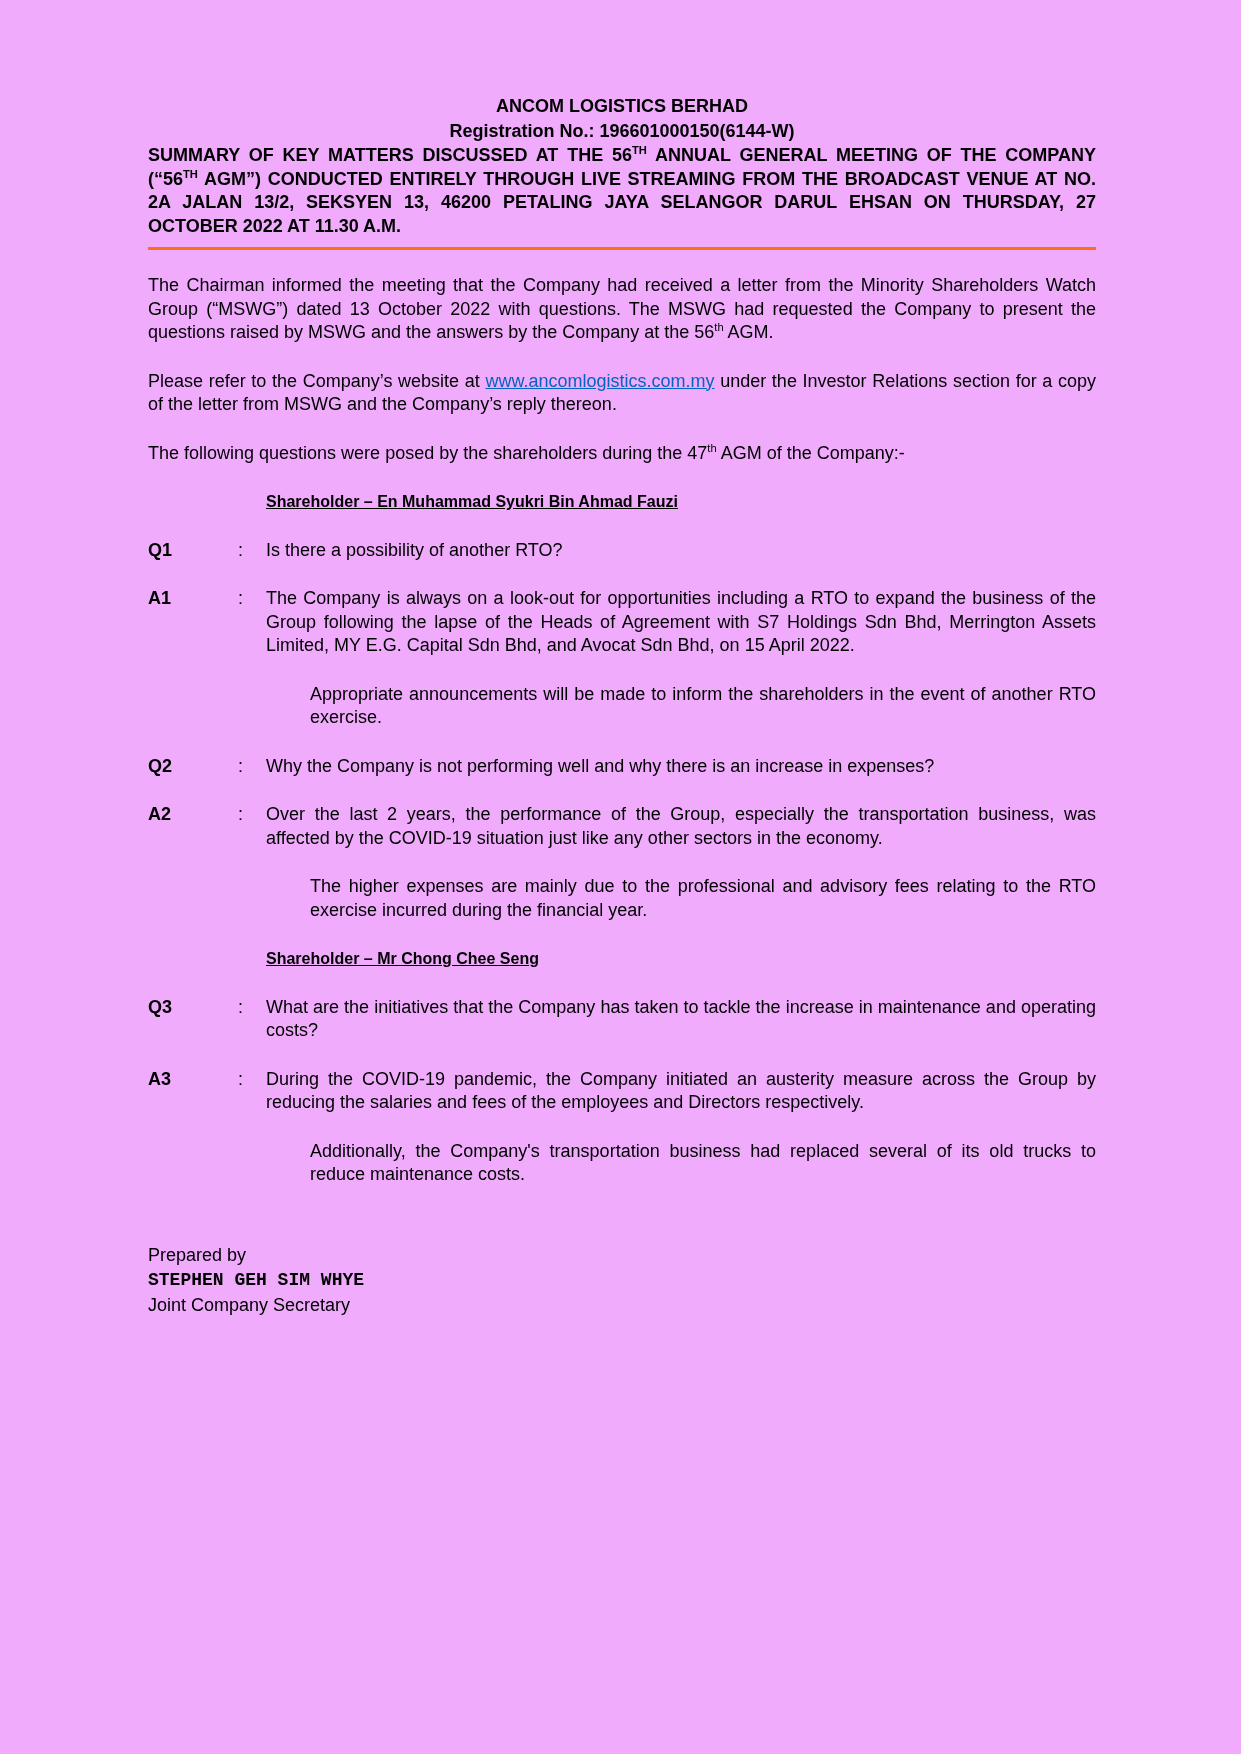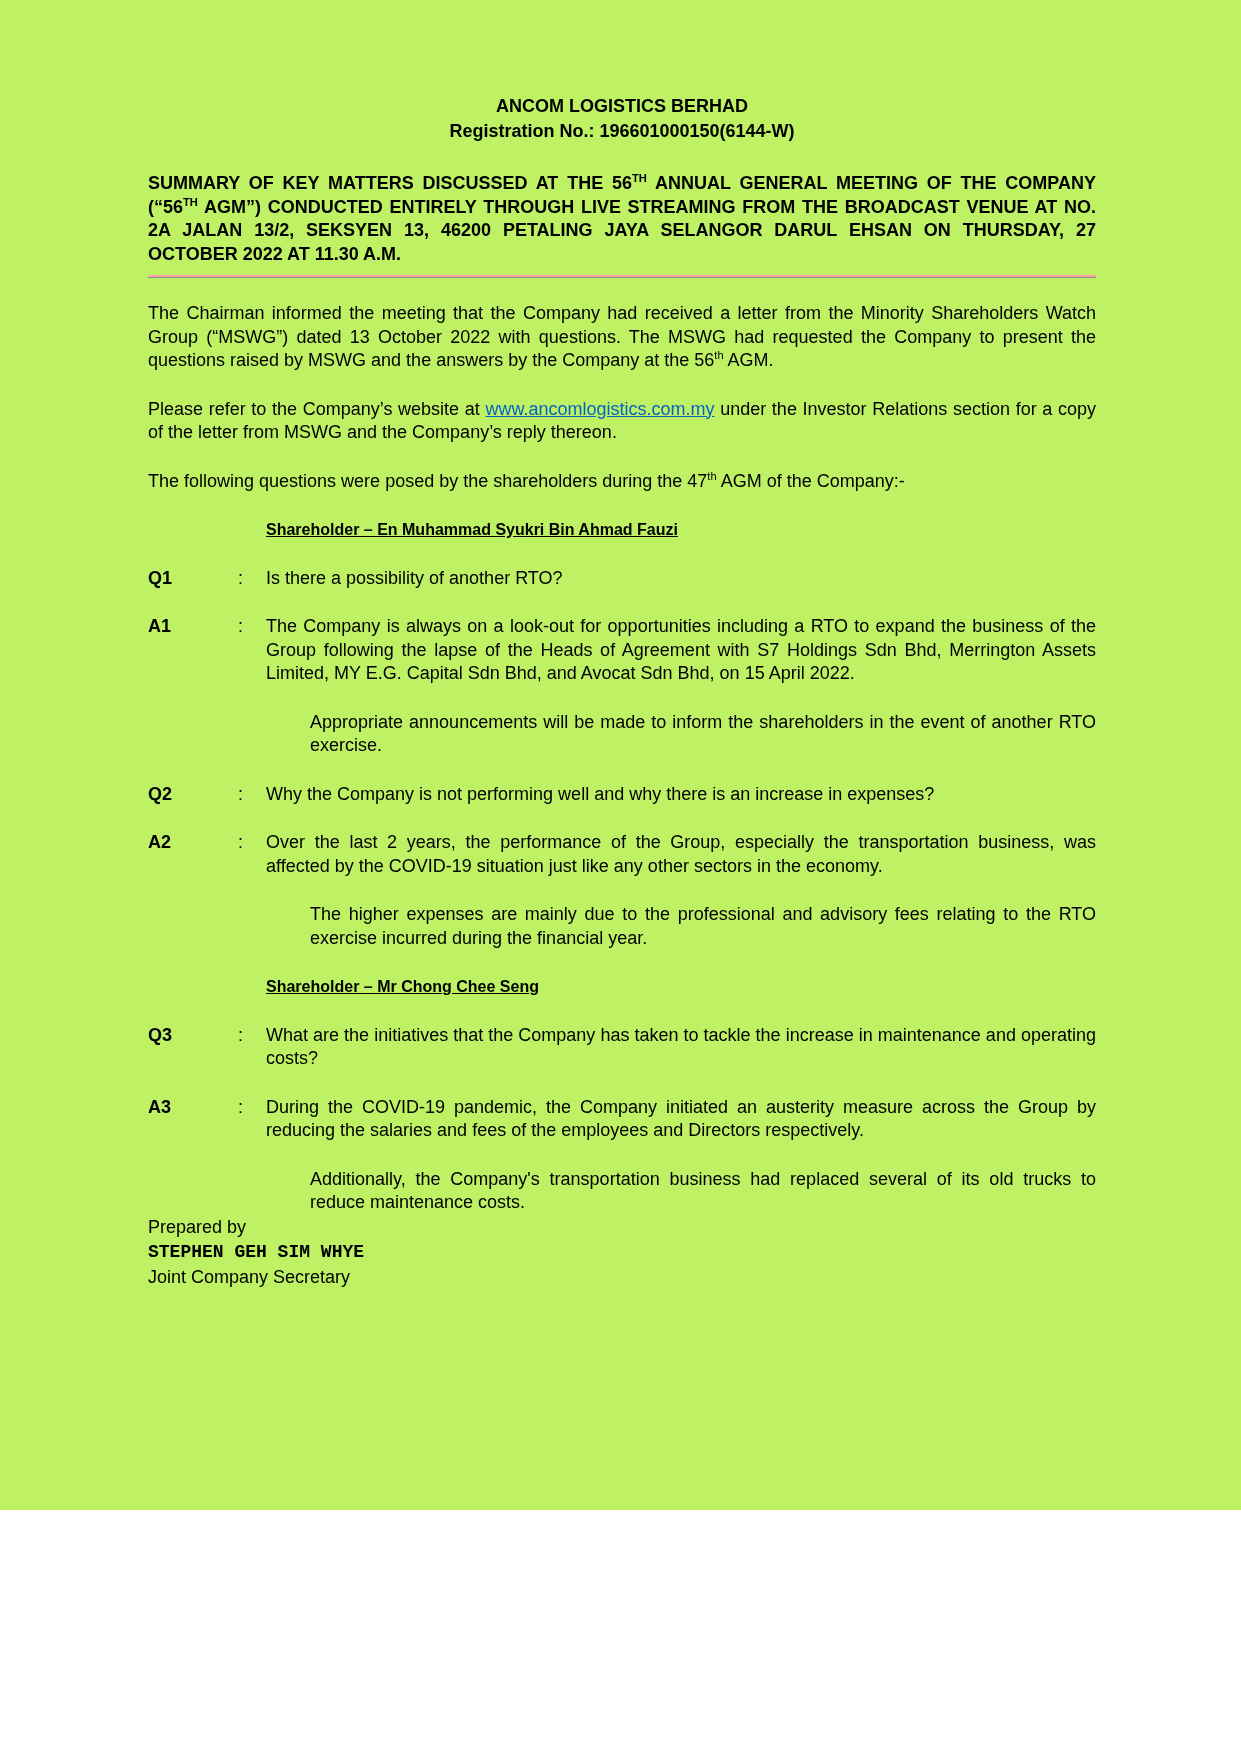--- a/index.html
+++ b/index.html
@@ -3,23 +3,23 @@
 <meta charset="utf-8">
 <style>
   html, body {
     margin: 0;
     padding: 0;
     background: #ffffff;
   }
   .page {
     position: relative;
     width: 1241px;
-    height: 1510px;
+    height: 1754px;
     margin: 0 auto;
-    background: #bef264;
+    background: #f0abfc;
     box-sizing: border-box;
     padding: 94px 145px 0 148px;
     font-family: "Liberation Sans", sans-serif;
     font-size: 18px;
     line-height: 23.5px;
     color: #000000;
   }
   .doc-header {
     text-align: center;
     line-height: 25px;
@@ -27,23 +27,22 @@
   .doc-header .company-name,
   .doc-header .registration {
     font-weight: bold;
   }
   .doc-header .incorporated {
     font-weight: normal;
   }
   .subject {
     font-weight: bold;
     text-align: justify;
-    margin-top: 28px;
     padding-bottom: 9px;
-    border-bottom: 2px solid #fca5a5;
+    border-bottom: 2px solid #f97316;
     box-shadow: 0 1px 0 #8c8c8c;
   }
   .para {
     text-align: justify;
     margin: 25px 0 0 0;
   }
   sup {
     font-size: 62%;
     line-height: 0;
     vertical-align: super;
@@ -69,20 +68,21 @@
   }
   .qa-text p {
     margin: 0;
     text-align: justify;
   }
   .qa-text p + p {
     margin-top: 25px;
     margin-left: 44px;
   }
   .doc-footer {
+    margin-top: 56px;
     line-height: 25px;
   }
   .doc-footer .name {
     font-weight: bold;
     font-family: Liberation Mono, monospace;
   }
 </style>
 </head>
 <body>
 

